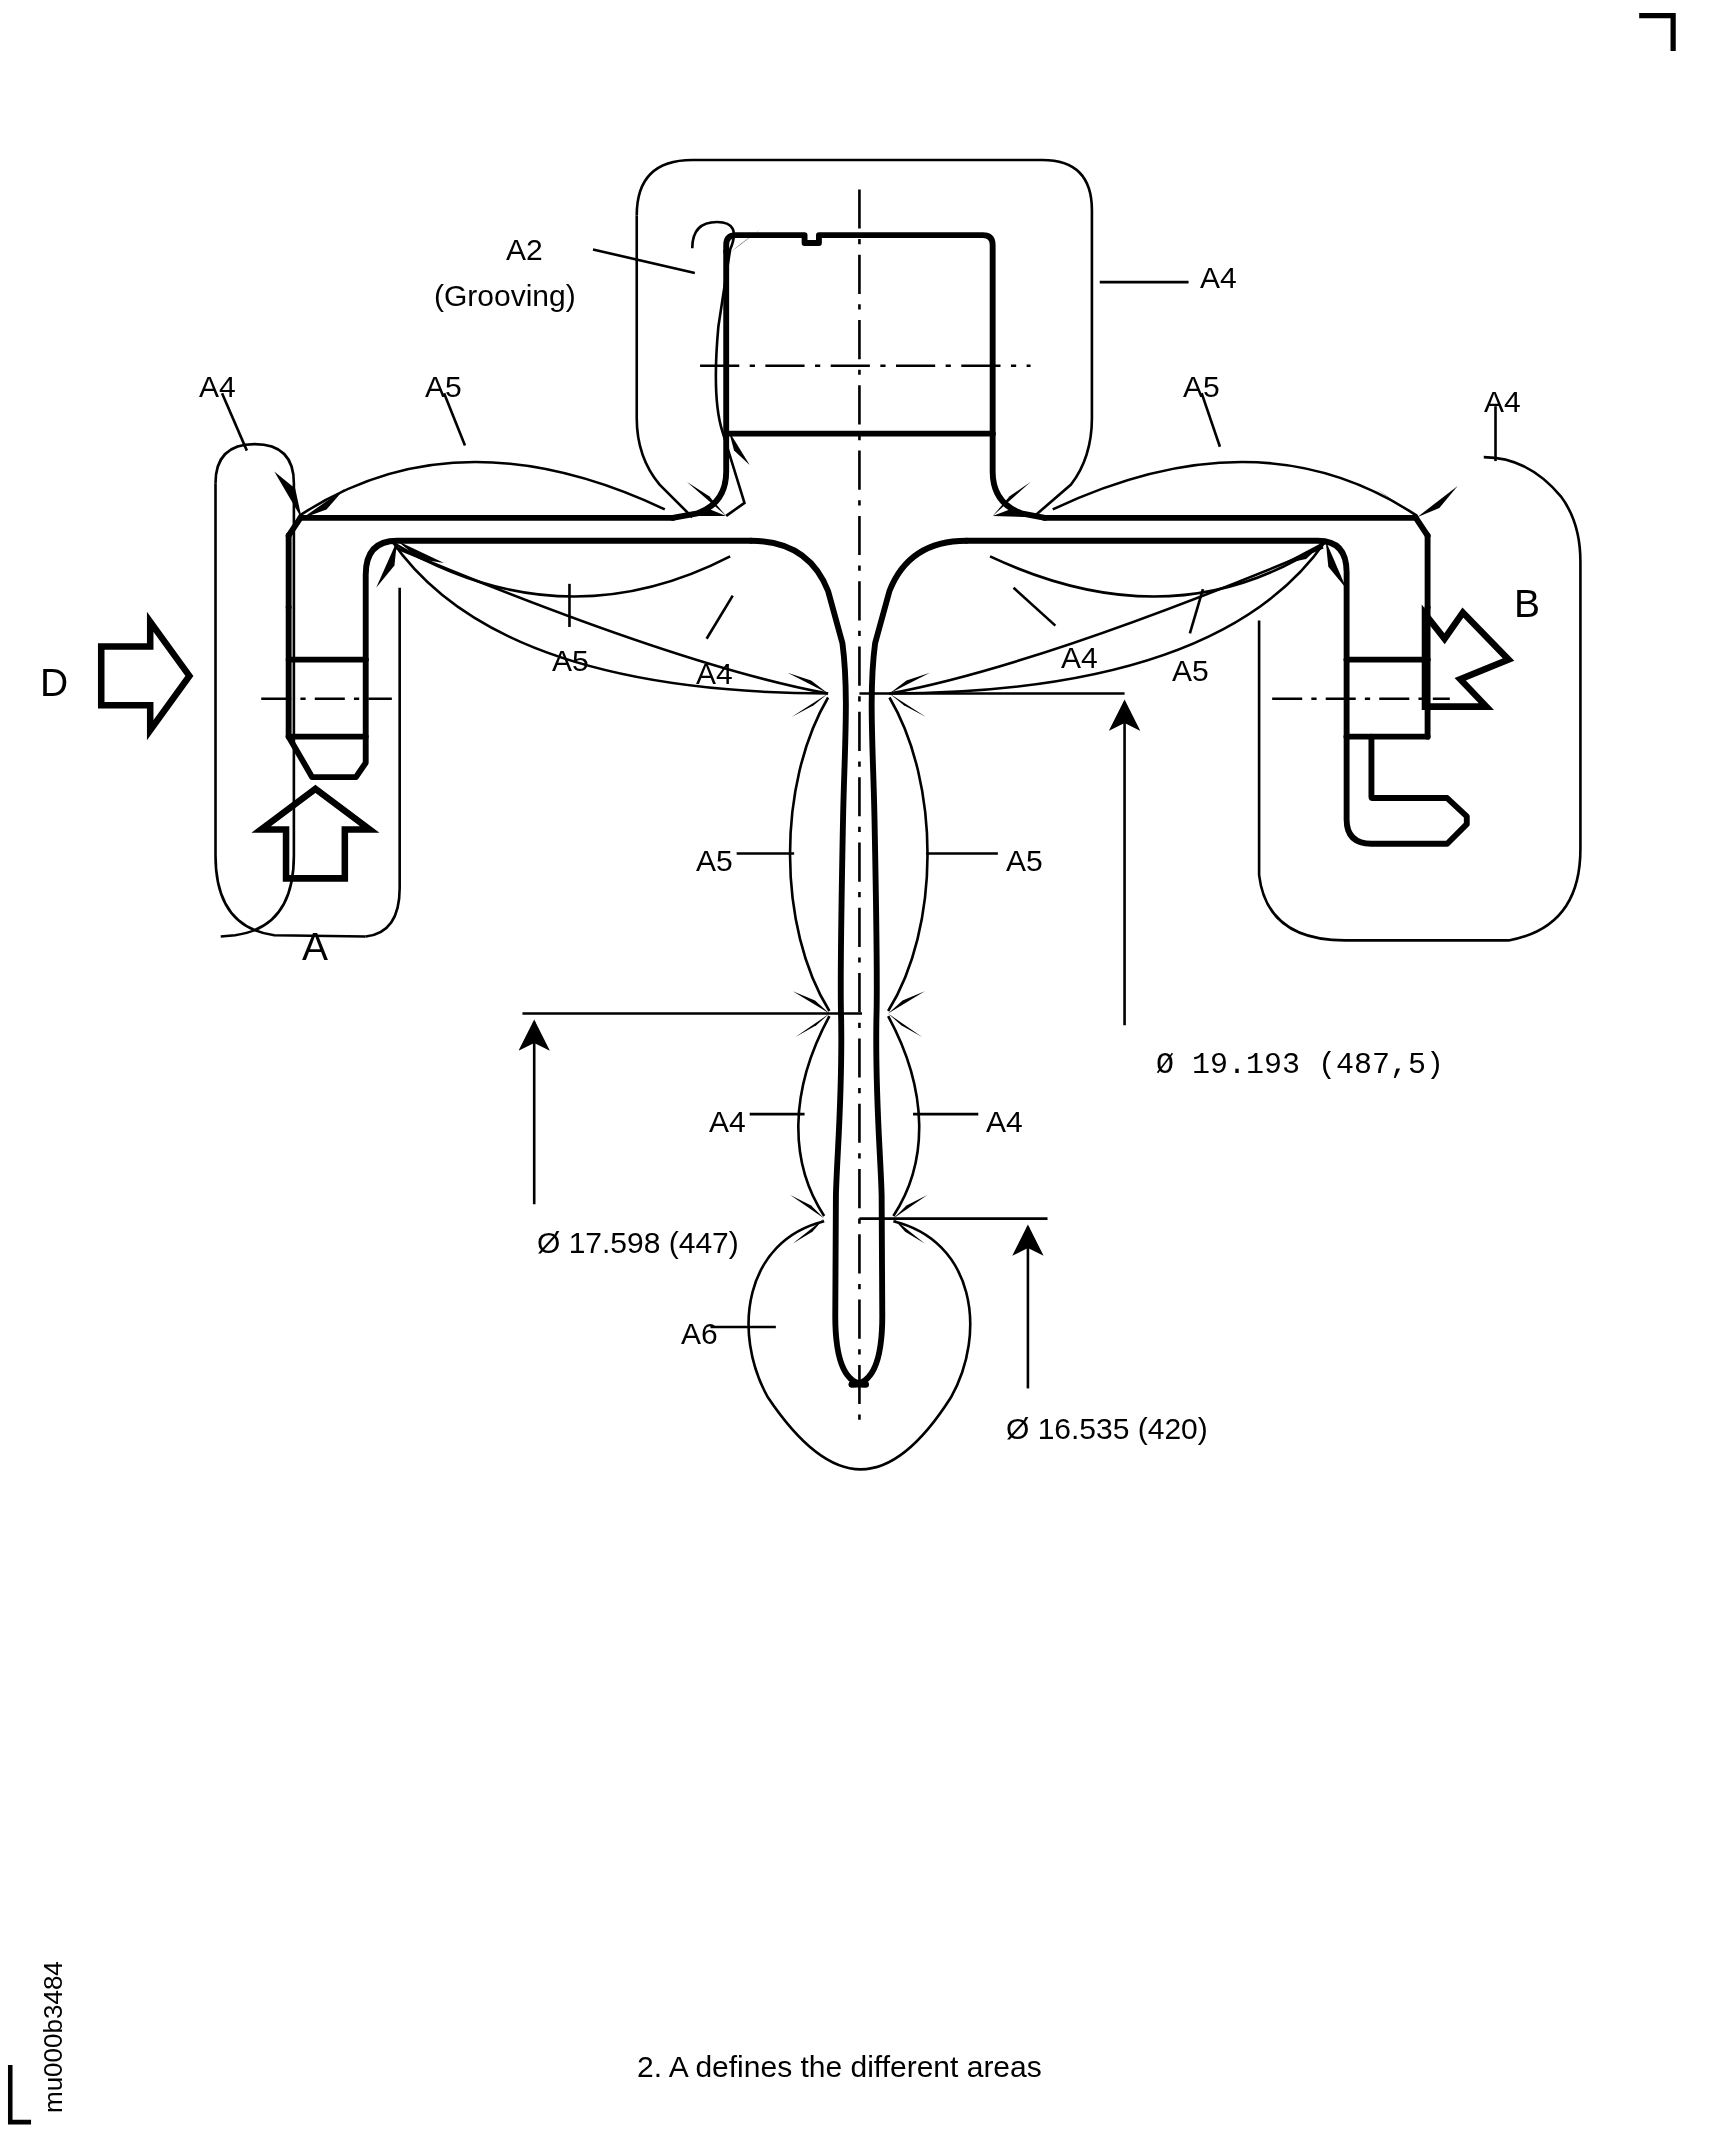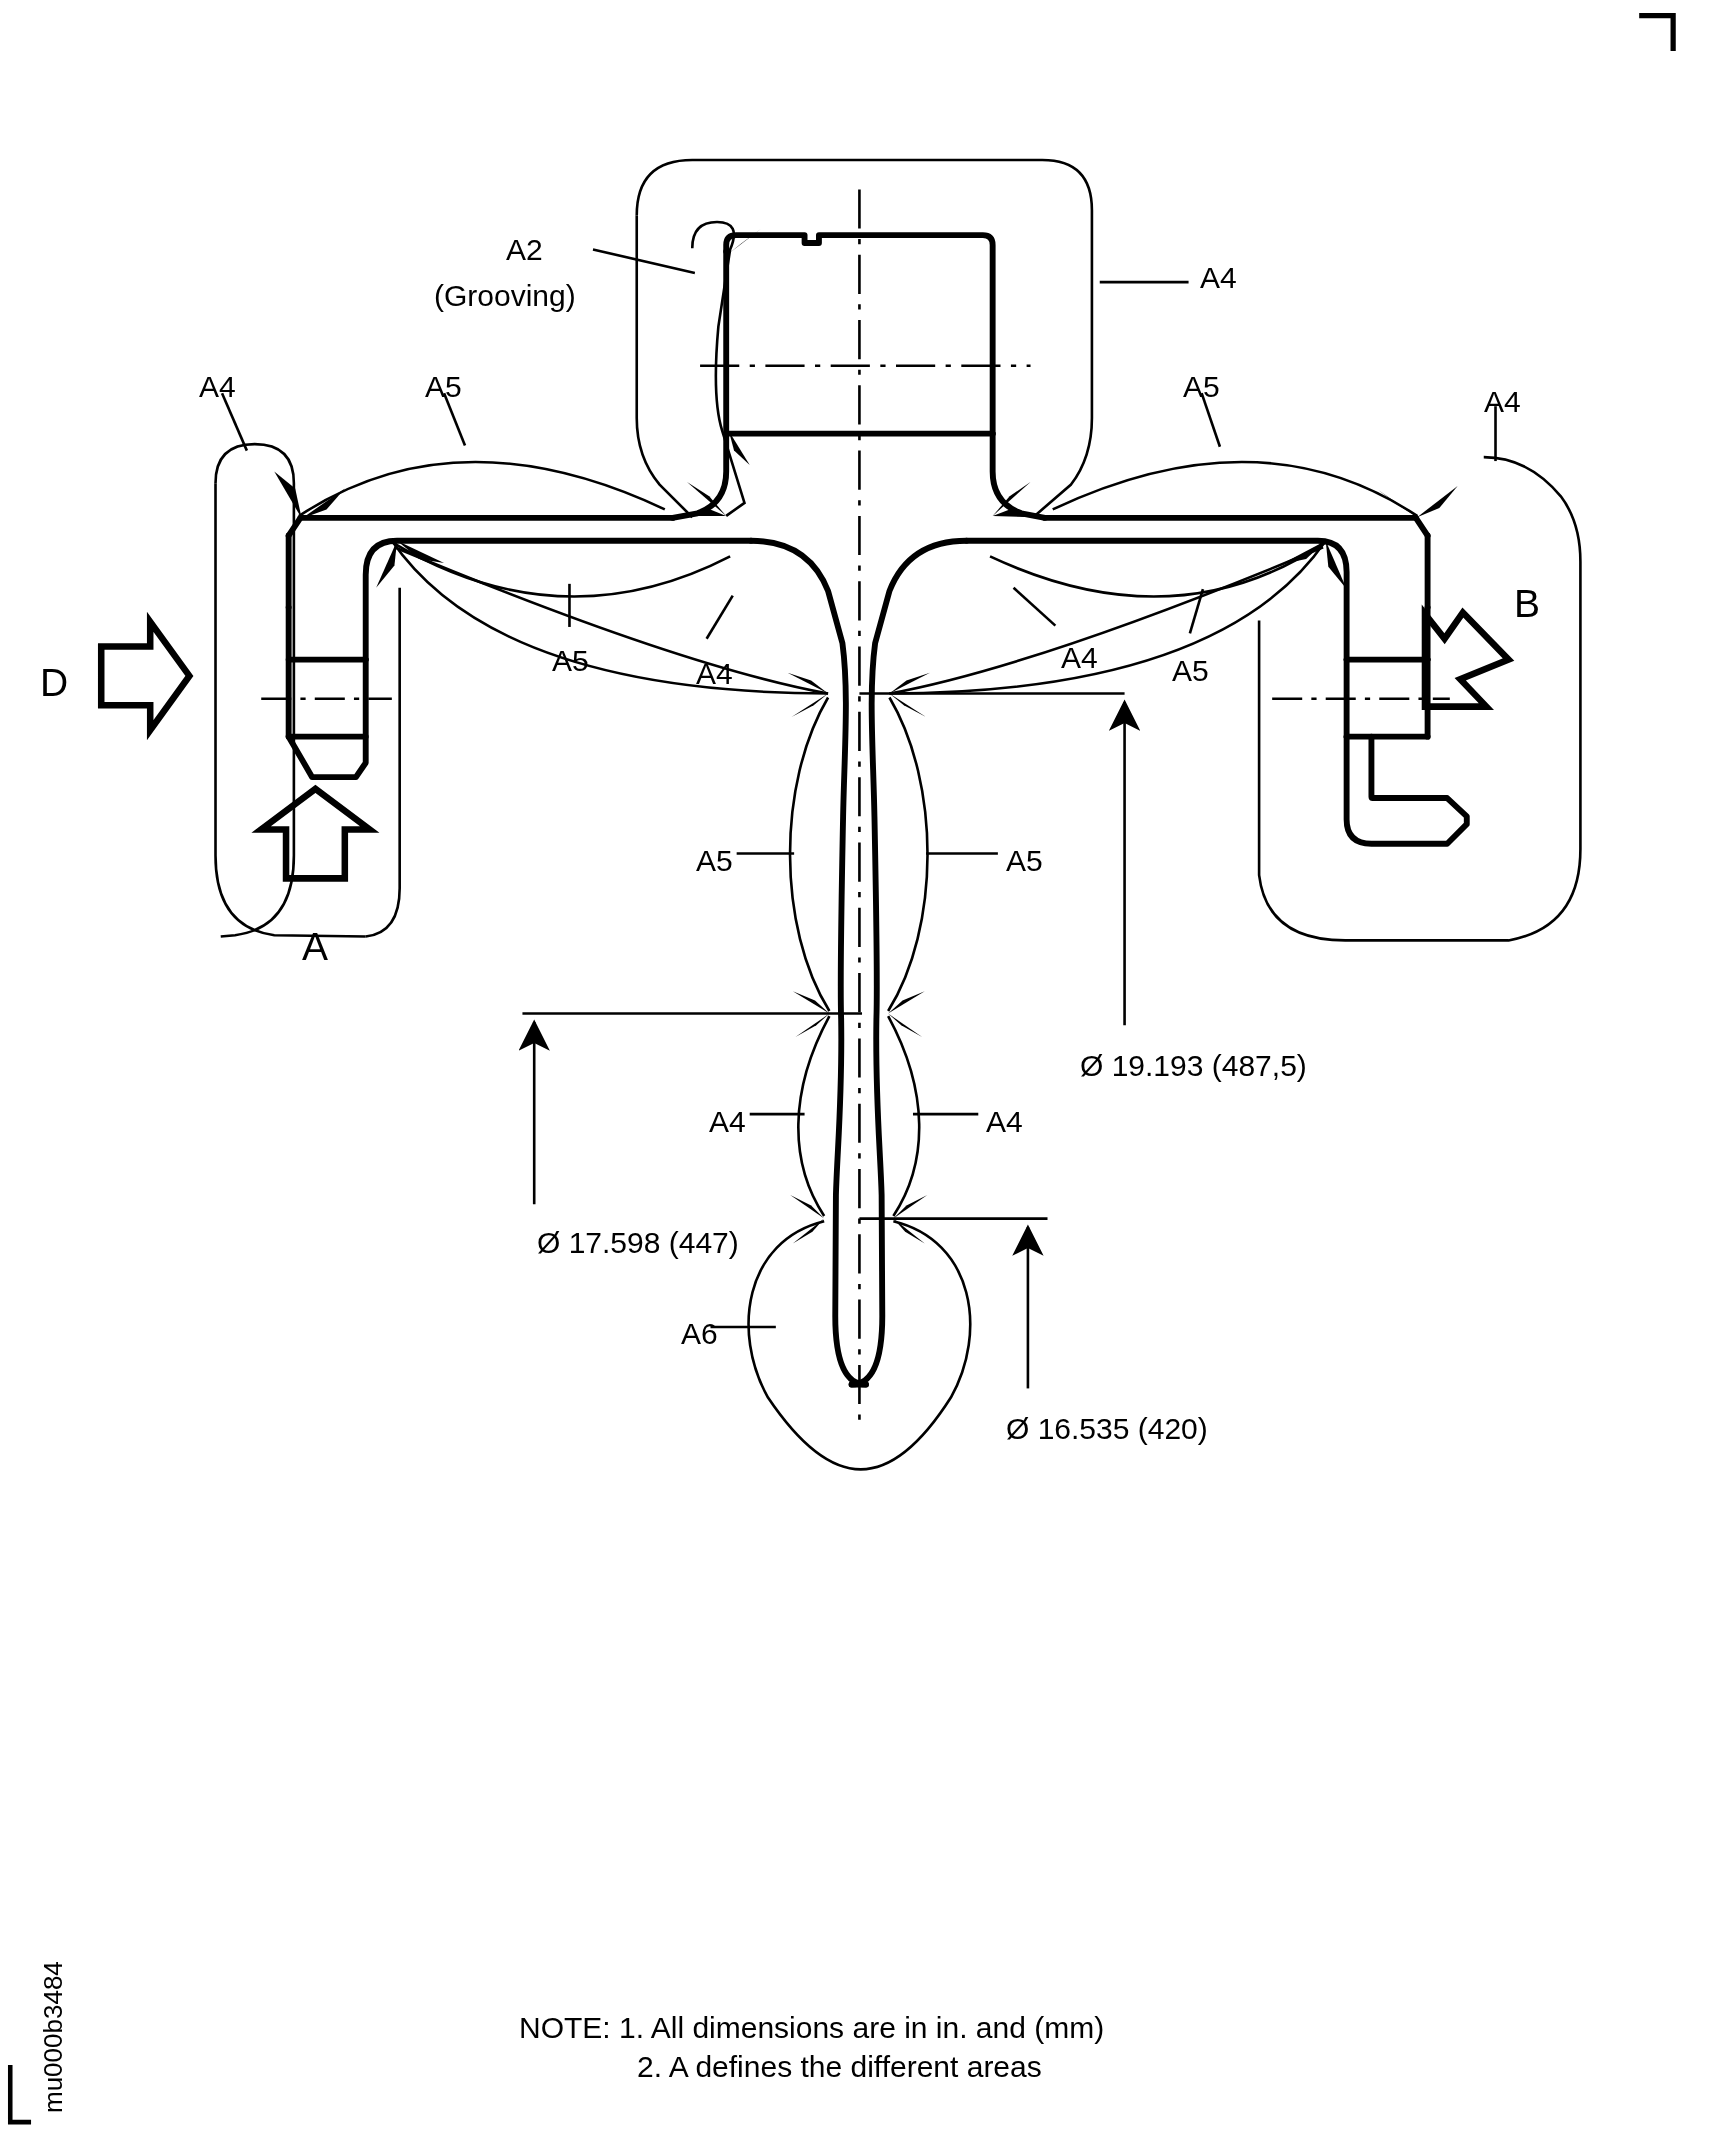--- a/index.html
+++ b/index.html
@@ -249,29 +249,28 @@
   <span class="lbl tag" style="left:552px;top:643px;">A5</span>
   <span class="lbl tag" style="left:696px;top:656px;">A4</span>
   <span class="lbl tag" style="left:1061px;top:640px;">A4</span>
   <span class="lbl tag" style="left:1172px;top:653px;">A5</span>
   <span class="lbl tag" style="left:696px;top:843px;">A5</span>
   <span class="lbl tag" style="left:1006px;top:843px;">A5</span>
   <span class="lbl tag" style="left:709px;top:1104px;">A4</span>
   <span class="lbl tag" style="left:986px;top:1104px;">A4</span>
   <span class="lbl tag" style="left:669px;top:1316px;margin-left:12px;">A6</span>
 
-  <span class="lbl" style="left:1080px;top:1048px;">Ø 19.193 (487,5)</span>
+  <span class="lbl" style="left:1156px;top:1048px;font-family:Liberation Mono, monospace;">Ø 19.193 (487,5)</span>
   <span class="lbl" style="left:519px;top:1225px;margin-left:18px;">Ø 17.598 (447)</span>
   <span class="lbl" style="left:1006px;top:1411px;">Ø 16.535 (420)</span>
 
   <span class="lbl big" style="left:40px;top:660px;">D</span>
   <span class="lbl big" style="left:302px;top:924px;">A</span>
   <span class="lbl big" style="left:1514px;top:581px;">B</span>
 
-  <span class="lbl note" style="left:519px;top:2010px;">NOTE: 1. All dimensions are in in. and (mm)</span>
   <span class="lbl note" style="left:637px;top:2049px;">2. A defines the different areas</span>
 
   <span class="lbl vert" style="left:38px;top:2113px;font-size:26px;">mu000b3484</span>
 
   <svg style="position:absolute;left:5.2px;top:2061px;width:30px;height:65px;" viewBox="0 0 46 100">
     <path d="M8,6 L8,94 L40,94" fill="none" stroke="#000" stroke-width="7"></path>
   </svg>
 
 </div>
 

